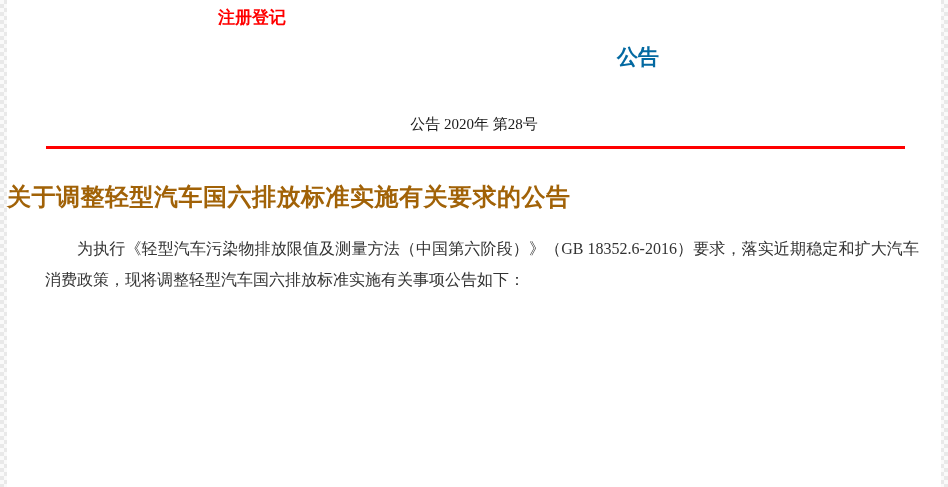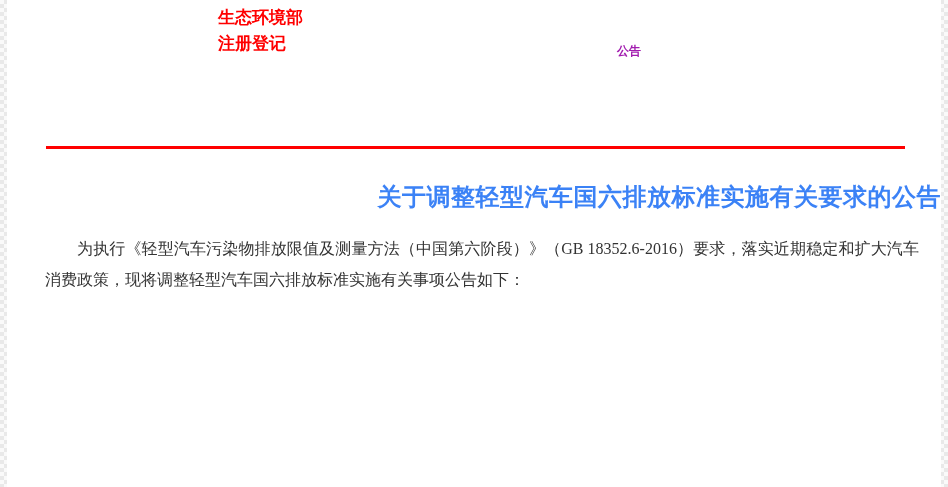--- a/index.html
+++ b/index.html
@@ -28,23 +28,23 @@
     .issuer {
       font-size: 17px;
       font-weight: bold;
       color: #ff0000;
       line-height: 26px;
       white-space: nowrap;
     }
     .announce-label {
       position: absolute;
       left: 610px; top: 43px;
-      font-size: 12px;
+      font-size: 21px;
       font-weight: bold;
-      color: #a21caf;
+      color: #0369a1;
       white-space: nowrap;
     }
     .doc-number {
       position: absolute;
       left: 0; top: 115px;
       width: 100%;
       text-align: center;
       font-size: 15px;
       color: #1a1a1a;
       font-family: "Liberation Serif", serif;
@@ -52,24 +52,24 @@
     .divider {
       position: absolute;
       left: 39px; top: 146px;
       width: 859px; height: 3px;
       background: #ff0000;
     }
     .doc-title {
       position: absolute;
       left: 0; top: 181px;
       width: 100%;
-      text-align: right;
+      text-align: left;
       font-size: 24px;
       font-weight: bold;
-      color: #3b82f6;
+      color: #a16207;
       letter-spacing: 0.5px;
     }
     .body-text {
       position: absolute;
       left: 0; top: 233px;
       width: 100%;
       box-sizing: border-box;
       padding: 0 22px 0 38px;
       font-size: 16px;
       line-height: 31px;
@@ -82,26 +82,26 @@
       text-indent: 2em;
     }
   </style>
 </head>
 <body>
 
 <div class="frame">
   <div class="page">
 
     <div class="issuers">
-      <div class="issuer">生态环境部</div>
       <div class="issuer">注册登记</div>
     </div>
 
     <div class="announce-label">公告</div>
 
+    <div class="doc-number">公告 2020年 第28号</div>
 
     <div class="divider"></div>
 
     <div class="doc-title">关于调整轻型汽车国六排放标准实施有关要求的公告</div>
 
     <div class="body-text">
       <p>为执行《轻型汽车污染物排放限值及测量方法（中国第六阶段）》（GB 18352.6-2016）要求，落实近期稳定和扩大汽车消费政策，现将调整轻型汽车国六排放标准实施有关事项公告如下：</p>
     </div>
 
   </div>

